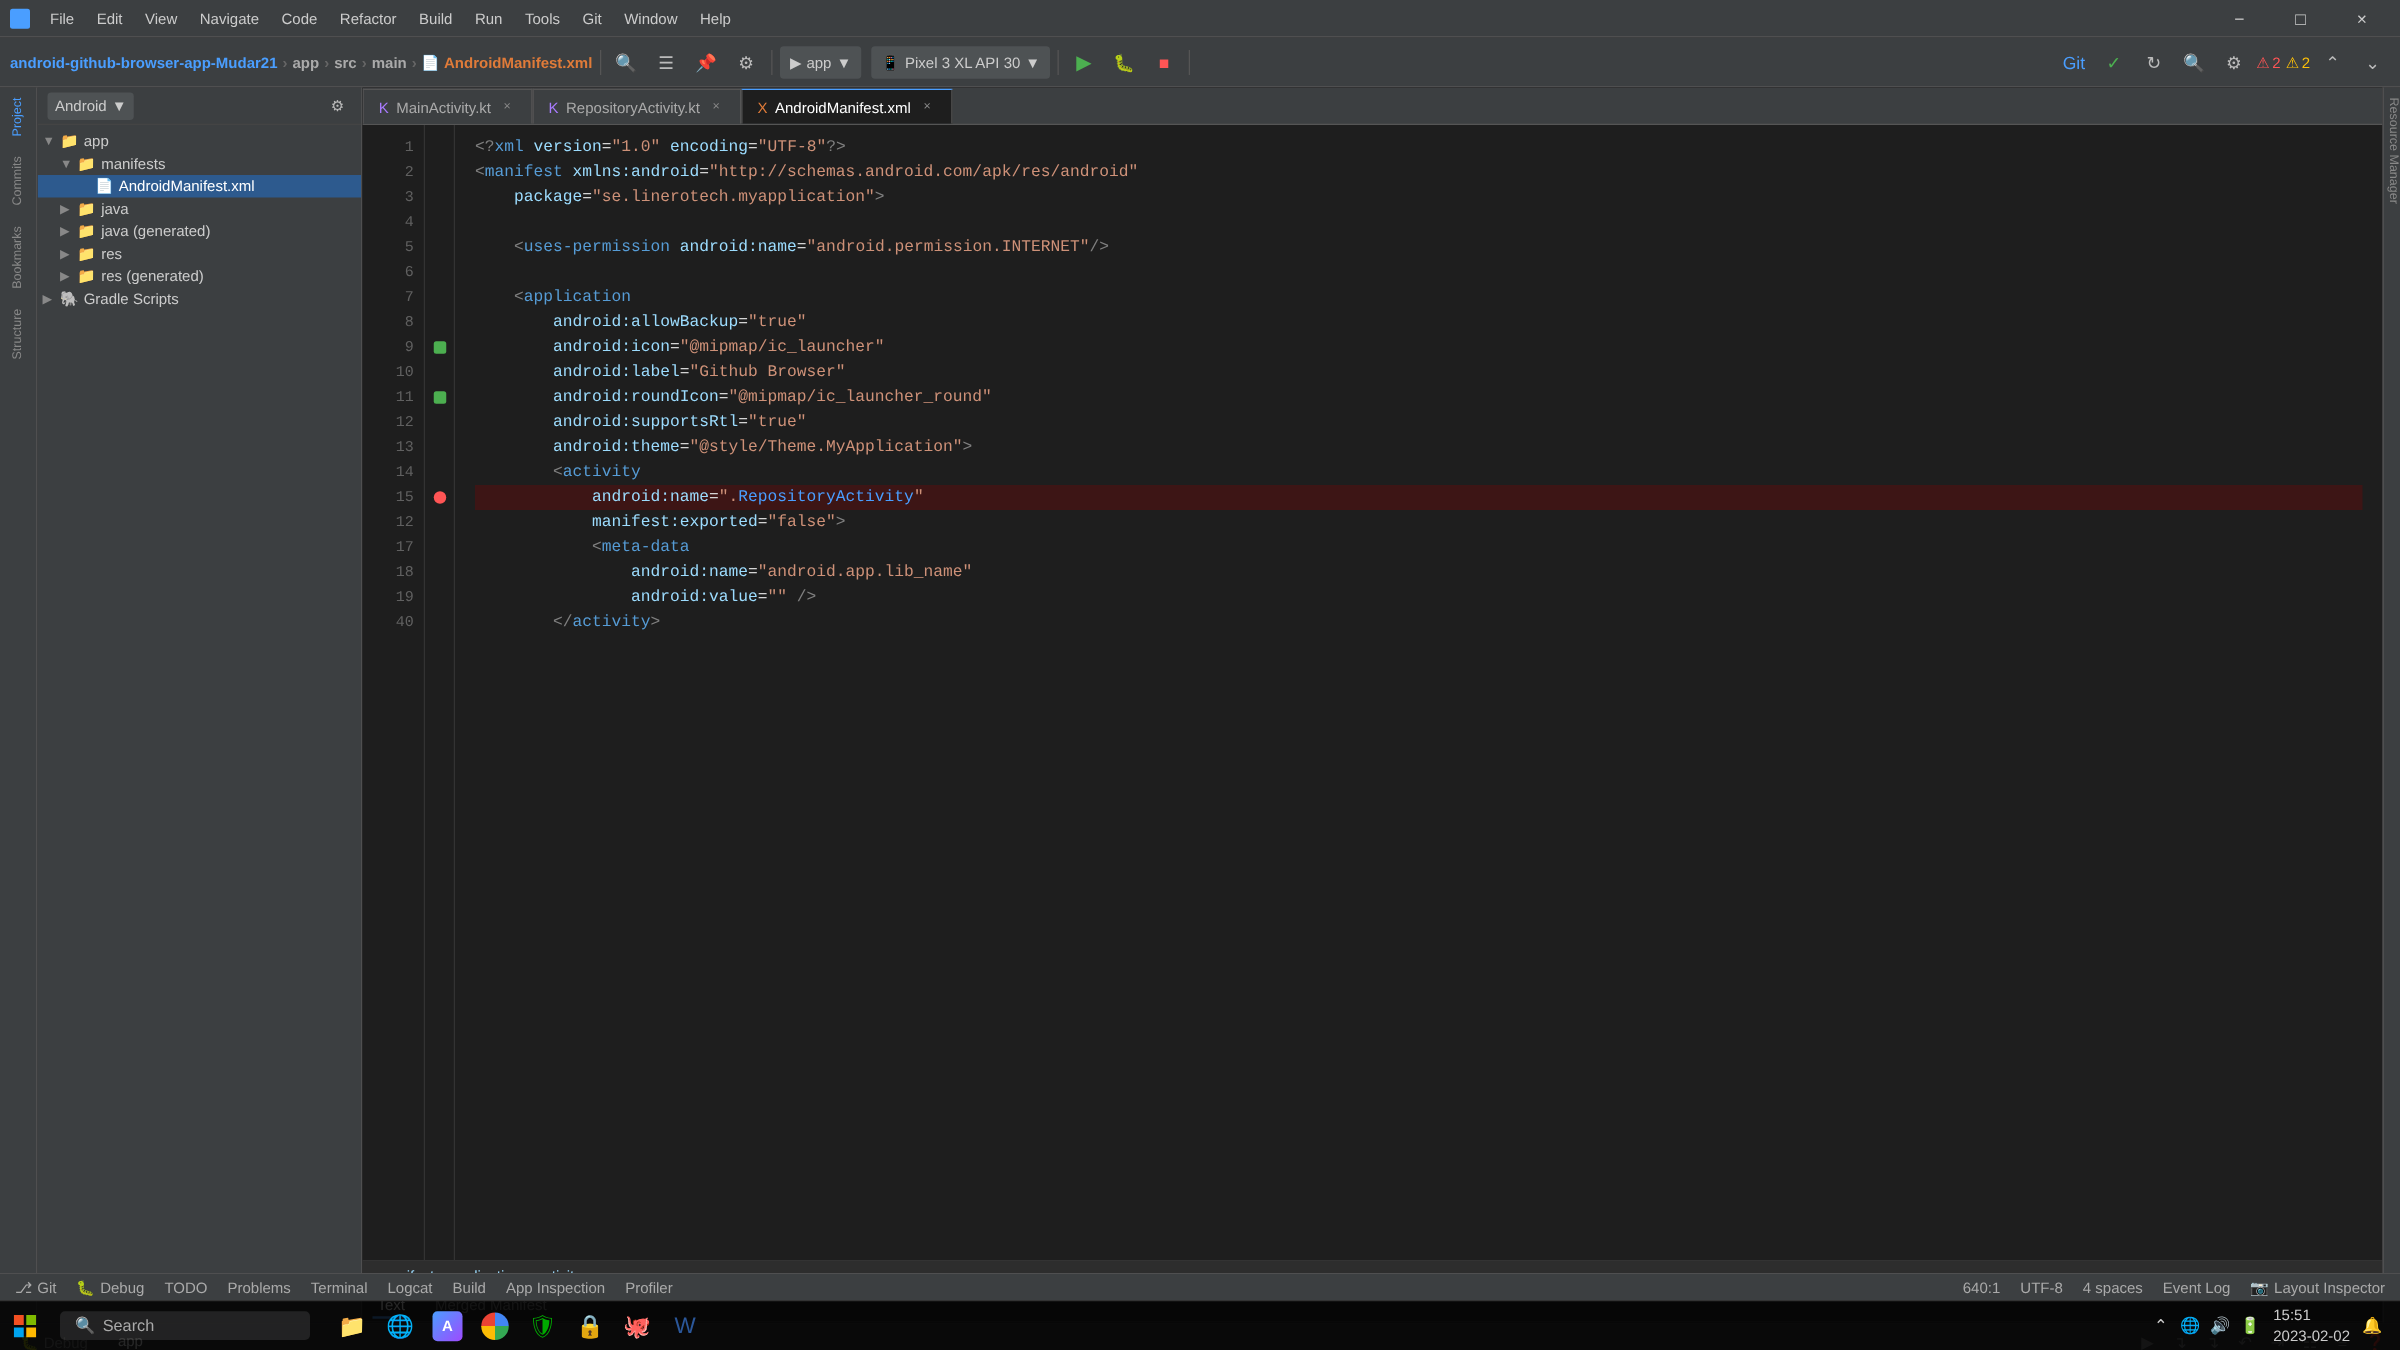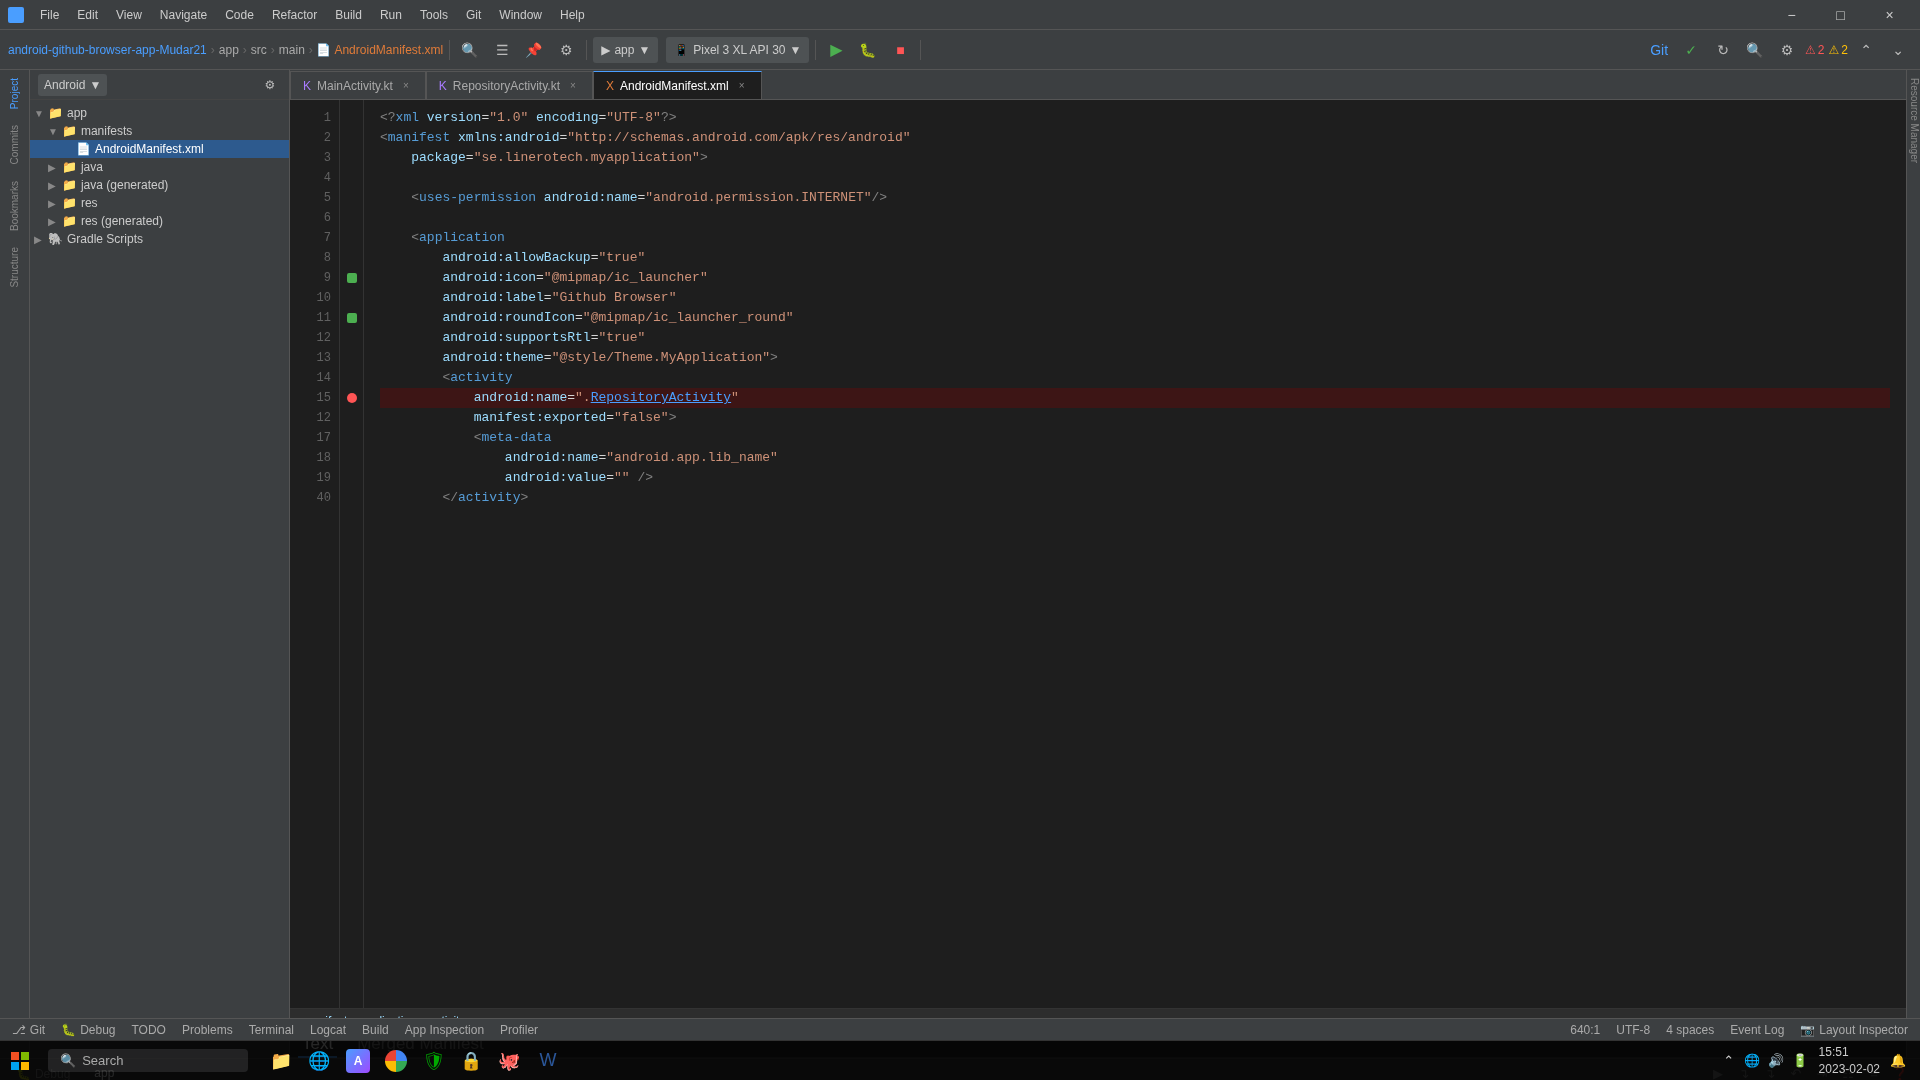--- a/index.html
+++ b/index.html
@@ -92,20 +92,21 @@
       font-size: 12px;
       gap: 4px;
       height: 26px;
     }
     .breadcrumb-bar {
       display: flex;
       align-items: center;
       gap: 4px;
       font-size: 12px;
       color: #aaa;
+      font-weight: bold;
     }
     .breadcrumb-sep { color: #666; }
 
     
     #main-container {
       display: flex;
       height: calc(1080px - 30px - 40px - 22px);
     }
 
     
@@ -245,21 +246,21 @@
       height: 26px;
       background: #2d2d2d;
       display: flex;
       align-items: center;
       padding: 0 8px;
       gap: 16px;
       border-top: 1px solid #444;
       border-bottom: 1px solid #444;
     }
     .btab {
-      font-size: 17px;
+      font-size: 12px;
       color: #888;
       cursor: pointer;
       padding: 2px 4px;
       border-bottom: 2px solid transparent;
     }
     .btab.active { color: #fff; border-bottom: 2px solid #4a9eff; }
 
     
     #right-sidebar {
       width: 14px;
@@ -750,21 +751,21 @@
         <div class="code-line">
           <span class="code-text">&nbsp;&nbsp;&nbsp;&nbsp;&nbsp;&nbsp;&nbsp;&nbsp;</span>
             <span class="code-text" style="color:#808080;">&lt;</span>
             <span class="code-text xml-tag">activity</span>
         </div>
         <div class="code-line error-line">
           <span class="code-text">&nbsp;&nbsp;&nbsp;&nbsp;&nbsp;&nbsp;&nbsp;&nbsp;&nbsp;&nbsp;&nbsp;&nbsp;</span>
             <span class="code-text xml-attr">android:name</span>
             <span class="code-text">=</span>
             <span class="code-text" style="color:#ce9178;">".</span>
-            <span class="code-text" style="color:#4a9eff;text-decoration:underline;">RepositoryActivity</span>
+            <span class="code-text" style="color:#4a9eff;">RepositoryActivity</span>
             <span class="code-text" style="color:#ce9178;">"</span>
         </div>
         <div class="code-line">
           <span class="code-text">&nbsp;&nbsp;&nbsp;&nbsp;&nbsp;&nbsp;&nbsp;&nbsp;&nbsp;&nbsp;&nbsp;&nbsp;</span>
             <span class="code-text xml-attr">manifest:exported</span>
             <span class="code-text">=</span>
             <span class="code-text xml-value">"false"</span>
             <span class="code-text" style="color:#808080;">&gt;</span>
         </div>
         <div class="code-line">

